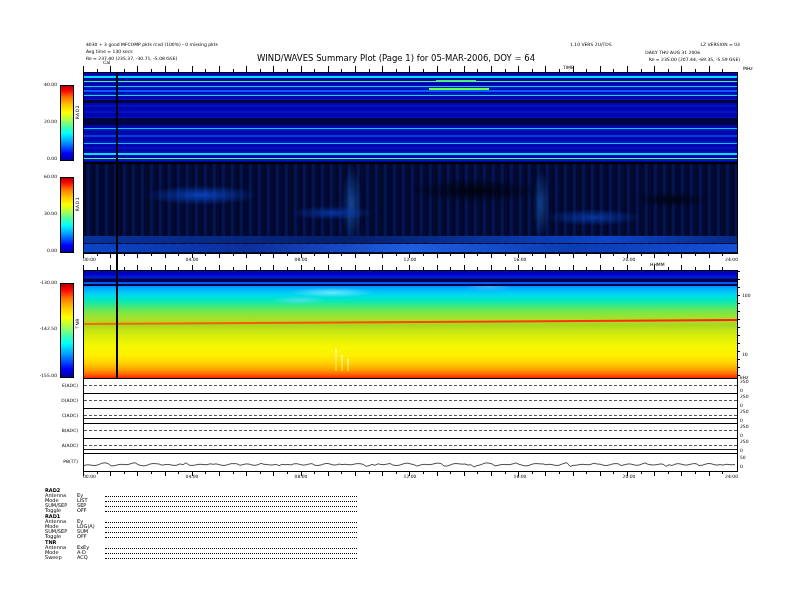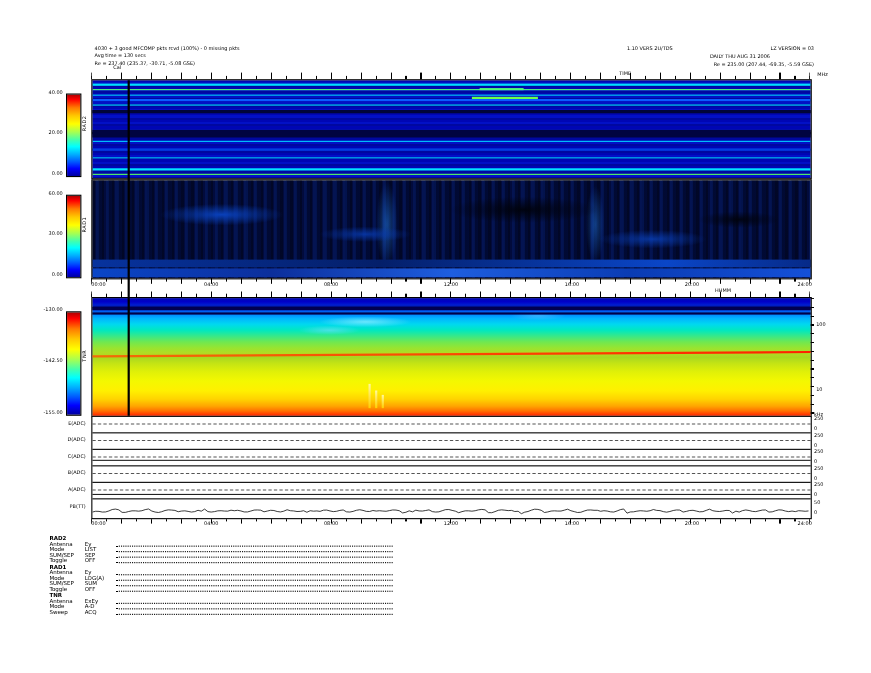--- a/index.html
+++ b/index.html
@@ -124,20 +124,21 @@
     <div>4030 + 3 good MFCOMP pkts rcvd (100%) - 0 missing pkts</div>
     <div style="margin-top:2px;">Avg time = 130 secs</div>
     <div style="margin-top:2px;">Re = 237.40 (235.37, -30.71, -5.08 GSE)</div>
   </div>
 
   <div class="abs t4" style="left:570px;top:42px;">1.10 VERS 2U/TDS</div>
   <div class="abs t4 rightal" style="right:52px;top:42px;">LZ VERSION = 03</div>
   <div class="abs t4 rightal" style="right:92px;top:50px;">DAILY THU AUG 31 2006</div>
   <div class="abs t4 rightal" style="right:52px;top:57px;">Re = 235.00 (207.44, -69.35, -5.59 GSE)</div>
 
+  <div class="abs title" style="left:0;right:0;top:53px;text-align:center;">WIND/WAVES Summary Plot (Page 1) for 05-MAR-2006, DOY = 64</div>
 
   <div class="abs t4" style="left:563px;top:65px;">TIME</div>
   <div class="abs t4" style="left:743px;top:66px;">MHz</div>
   <div class="abs t4" style="left:103px;top:60px;">Cal</div>
 
   <div class="xticks" id="ax-top"></div>
   <div class="xticks" id="ax-mid1"></div>
   <div class="xticks" id="ax-mid2"></div>
   <div class="xticks" id="ax-bot"></div>
 

